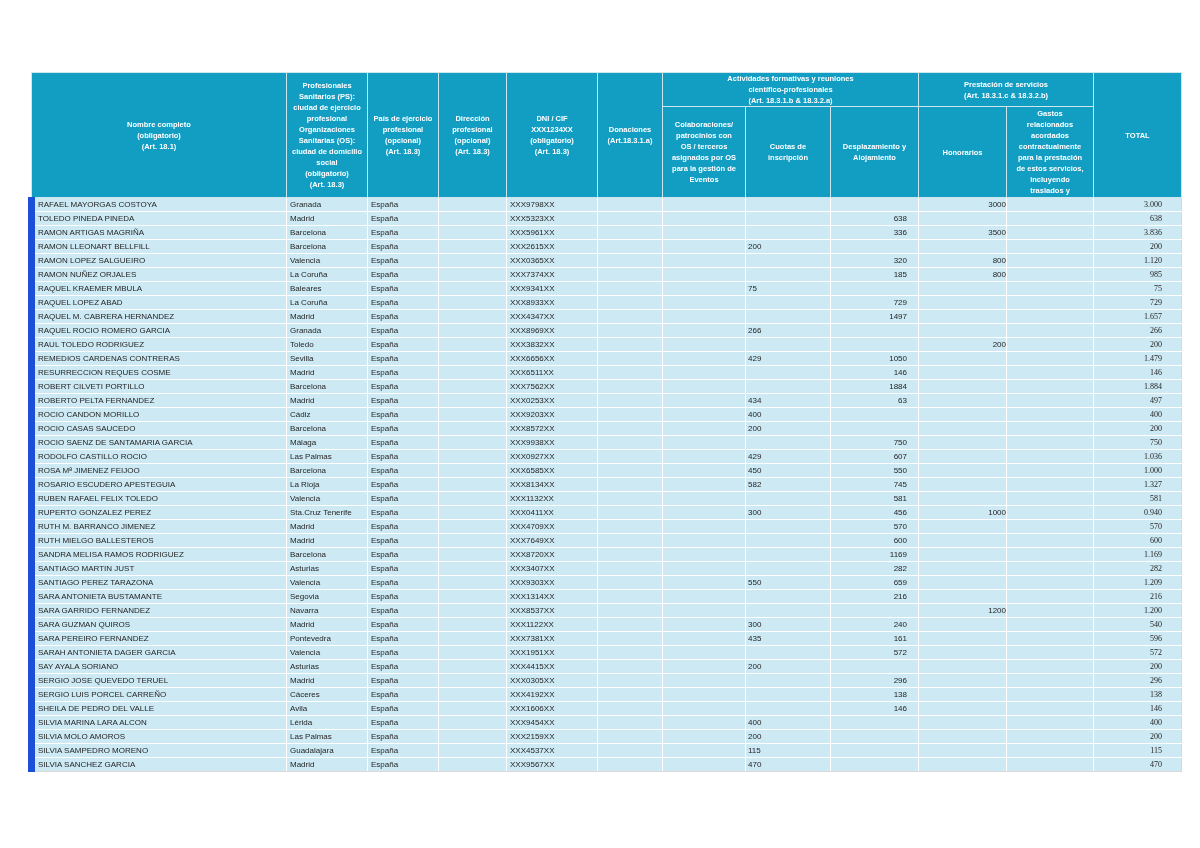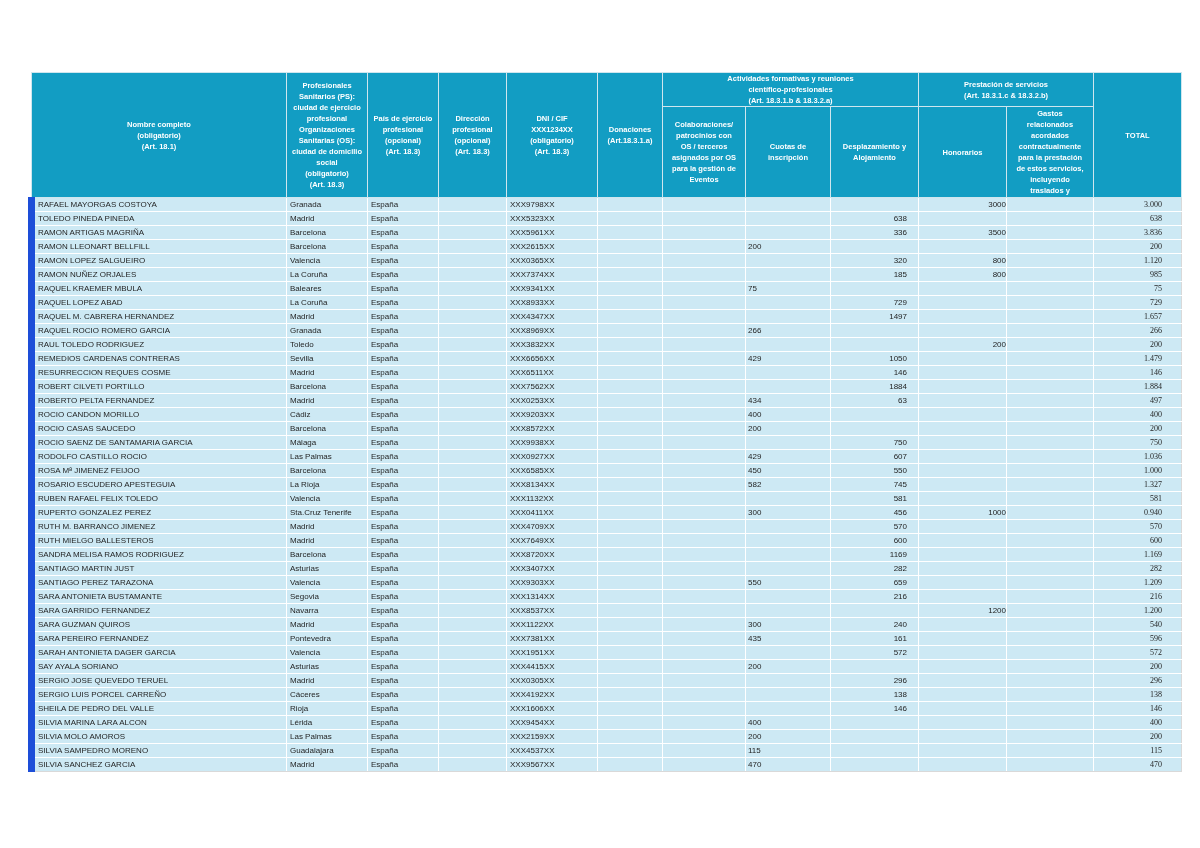--- a/index.html
+++ b/index.html
@@ -645,21 +645,21 @@
     <td class="c-colaboraciones"></td>
     <td class="c-cuotas"></td>
     <td class="ar c-desplazamiento">138</td>
     <td class="ar c-honorarios"></td>
     <td class="ar c-gastos"></td>
     <td class="ar c-total">138</td>
   </tr>
 
   <tr>
     <td class="al c-name">SHEILA DE PEDRO DEL VALLE</td>
-    <td class="al c-city">Rioja</td>
+    <td class="al c-city">Avila</td>
     <td class="al c-country">España</td>
     <td class="c-address"></td>
     <td class="al c-dni">XXX1606XX</td>
     <td class="c-donaciones"></td>
     <td class="c-colaboraciones"></td>
     <td class="c-cuotas"></td>
     <td class="ar c-desplazamiento">146</td>
     <td class="ar c-honorarios"></td>
     <td class="ar c-gastos"></td>
     <td class="ar c-total">146</td>

